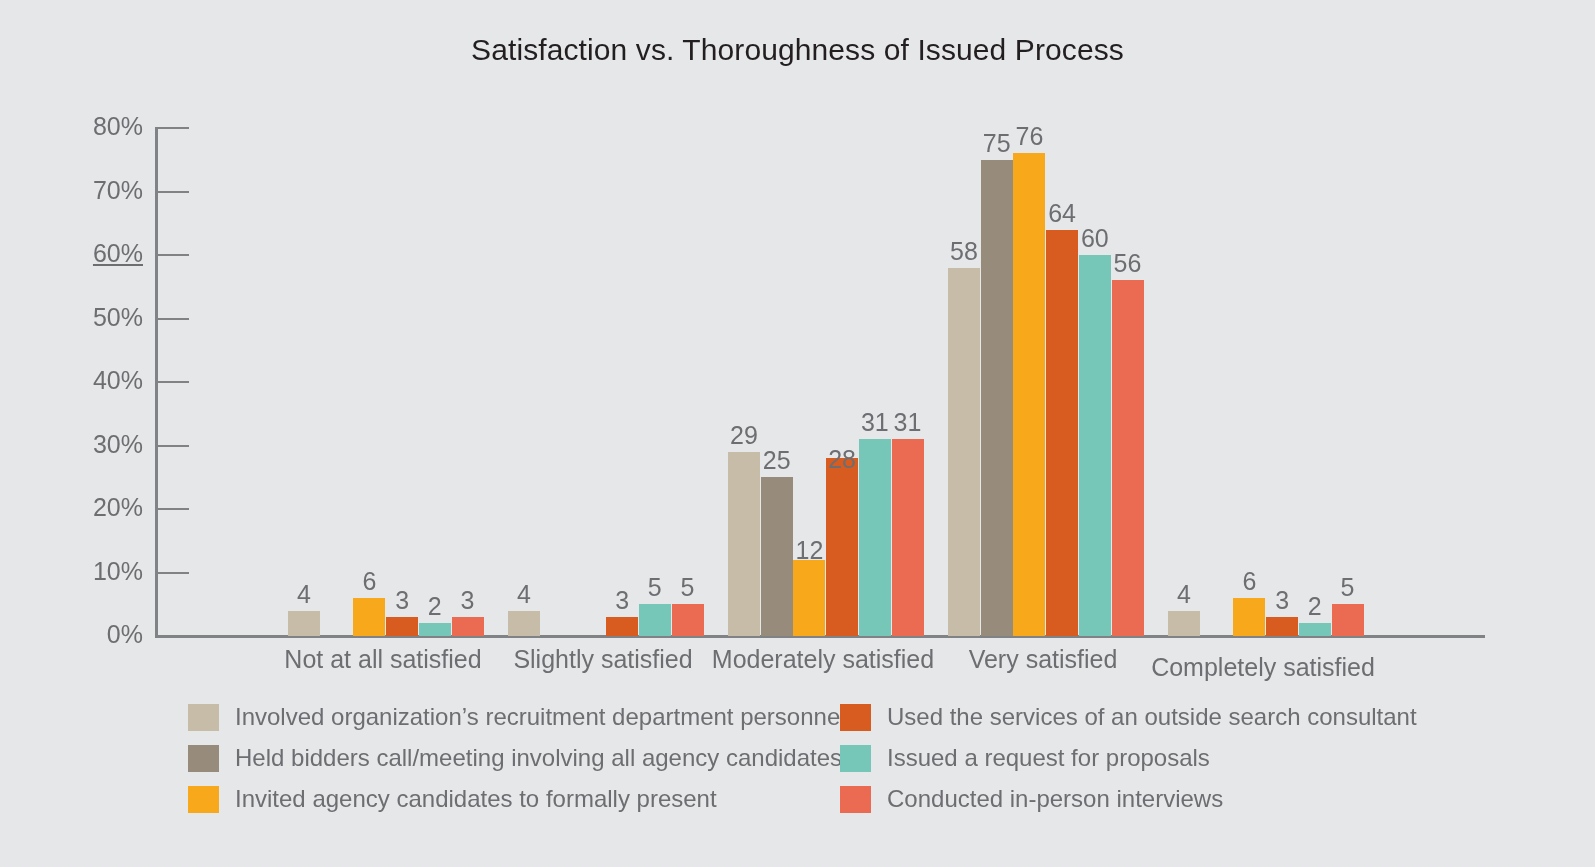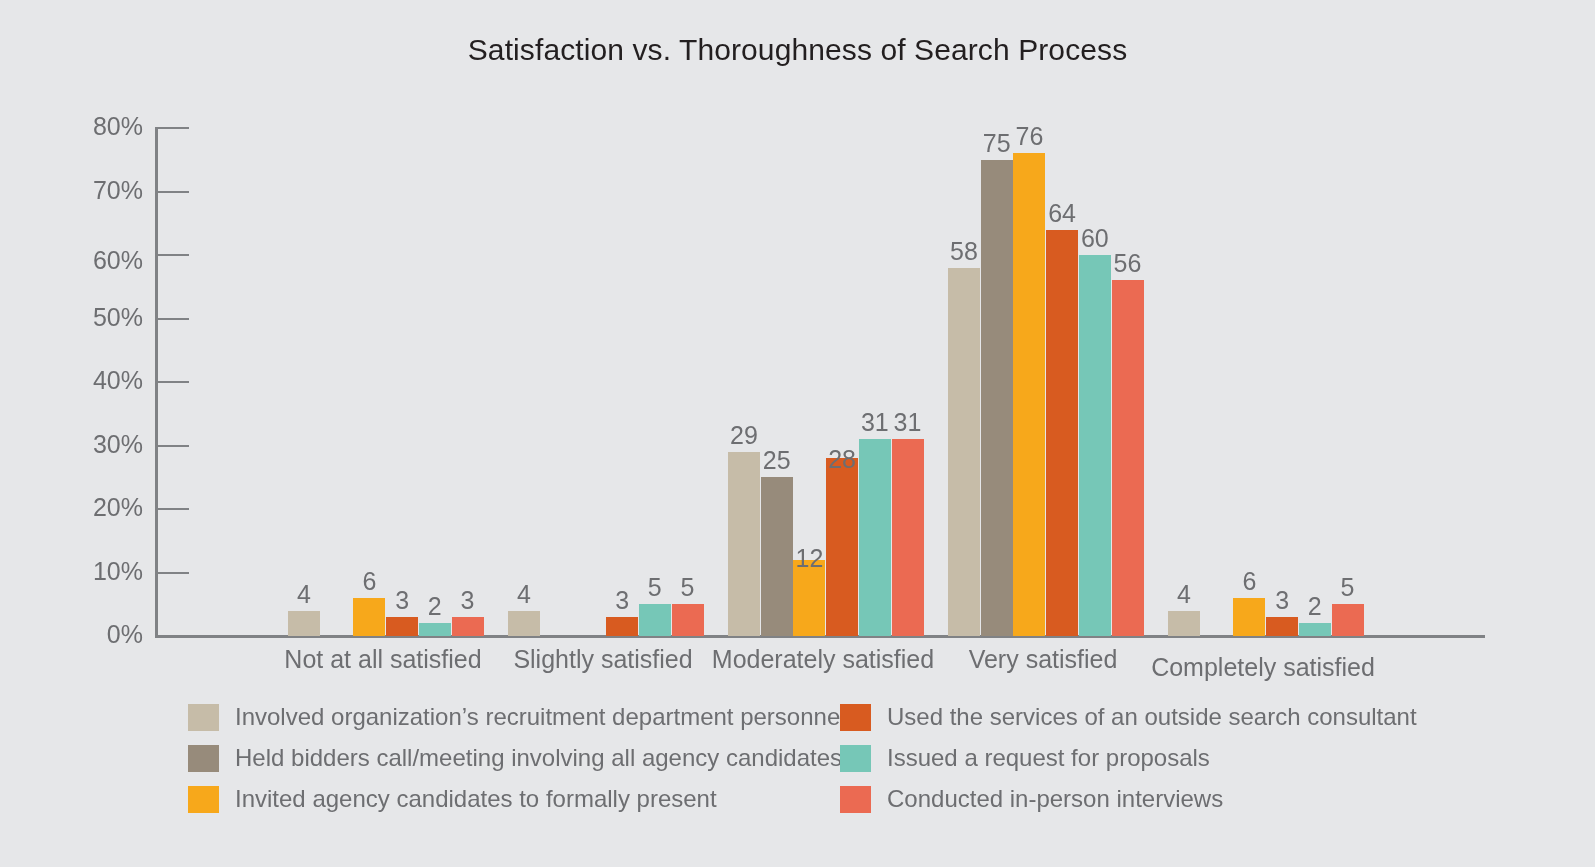--- a/index.html
+++ b/index.html
@@ -130,40 +130,40 @@
   .legend-label {
     margin-left: 16px;
     font-size: 24px;
     color: #6d6e71;
     white-space: nowrap;
   }
 </style>
 </head>
 <body>
 
-<div id="chart-title">Satisfaction vs. Thoroughness of Search Process</div>
+<div id="chart-title">Satisfaction vs. Thoroughness of Issued Process</div>
 
 <div id="plot">
   <div id="y-axis-line"></div>
   <div id="x-axis-line"></div>
   <div id="y-ticks">
       <div class="y-tick" style="top: 635px;"></div>
       <div class="y-tick-label" style="top: 620px;">0%</div>
       <div class="y-tick" style="top: 571.5px;"></div>
       <div class="y-tick-label" style="top: 556.5px;">10%</div>
       <div class="y-tick" style="top: 508px;"></div>
       <div class="y-tick-label" style="top: 493px;">20%</div>
       <div class="y-tick" style="top: 444.5px;"></div>
       <div class="y-tick-label" style="top: 429.5px;">30%</div>
       <div class="y-tick" style="top: 381px;"></div>
       <div class="y-tick-label" style="top: 366px;">40%</div>
       <div class="y-tick" style="top: 317.5px;"></div>
       <div class="y-tick-label" style="top: 302.5px;">50%</div>
       <div class="y-tick" style="top: 254px;"></div>
-      <div class="y-tick-label" style="top: 246px;">60%</div>
+      <div class="y-tick-label" style="top: 239px; text-decoration: underline;">60%</div>
       <div class="y-tick" style="top: 190.5px;"></div>
       <div class="y-tick-label" style="top: 175.5px;">70%</div>
       <div class="y-tick" style="top: 127px;"></div>
       <div class="y-tick-label" style="top: 112px;">80%</div>
     </div>
   <div id="bars-layer">
       <div class="bar-group" style="left: 288px; width: 196.2px;">
         <div class="bar-slot" style="left: 0px;">
           <div class="bar" title="Involved organization’s recruitment department personnel — Not at all satisfied: 4%" style="height: 25.4px; background: rgb(198, 188, 168);"></div>
           <div class="bar-value" style="bottom: 29.4px;">4</div>
@@ -210,21 +210,21 @@
         <div class="bar-slot" style="left: 0px;">
           <div class="bar" title="Involved organization’s recruitment department personnel — Moderately satisfied: 29%" style="height: 184.15px; background: rgb(198, 188, 168);"></div>
           <div class="bar-value" style="bottom: 188.15px;">29</div>
         </div>
         <div class="bar-slot" style="left: 32.7px;">
           <div class="bar" title="Held bidders call/meeting involving all agency candidates — Moderately satisfied: 25%" style="height: 158.75px; background: rgb(151, 139, 123);"></div>
           <div class="bar-value" style="bottom: 162.75px;">25</div>
         </div>
         <div class="bar-slot" style="left: 65.4px;">
           <div class="bar" title="Invited agency candidates to formally present — Moderately satisfied: 12%" style="height: 76.2px; background: rgb(247, 168, 27);"></div>
-          <div class="bar-value" style="bottom: 65px;">12</div>
+          <div class="bar-value" style="bottom: 73px;">12</div>
         </div>
         <div class="bar-slot" style="left: 98.1px;">
           <div class="bar" title="Used the services of an outside search consultant — Moderately satisfied: 28%" style="height: 177.8px; background: rgb(216, 91, 32);"></div>
           <div class="bar-value" style="bottom: 164px;">28</div>
         </div>
         <div class="bar-slot" style="left: 130.8px;">
           <div class="bar" title="Issued a request for proposals — Moderately satisfied: 31%" style="height: 196.85px; background: rgb(118, 199, 183);"></div>
           <div class="bar-value" style="bottom: 200.85px;">31</div>
         </div>
         <div class="bar-slot" style="left: 163.5px;">

